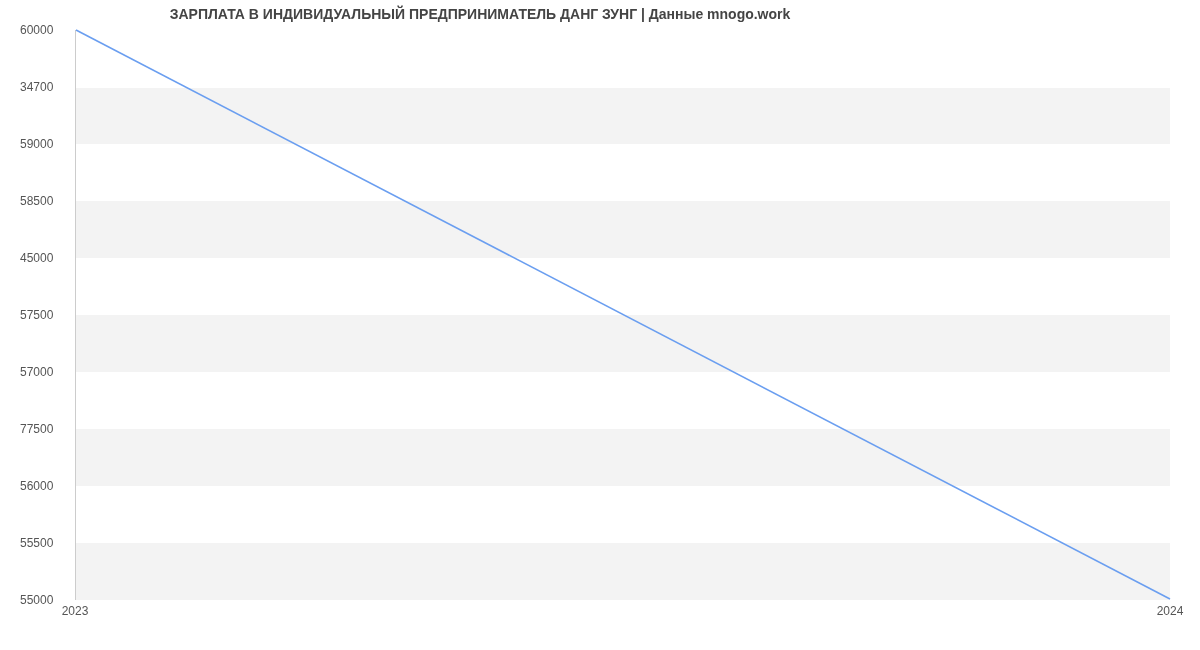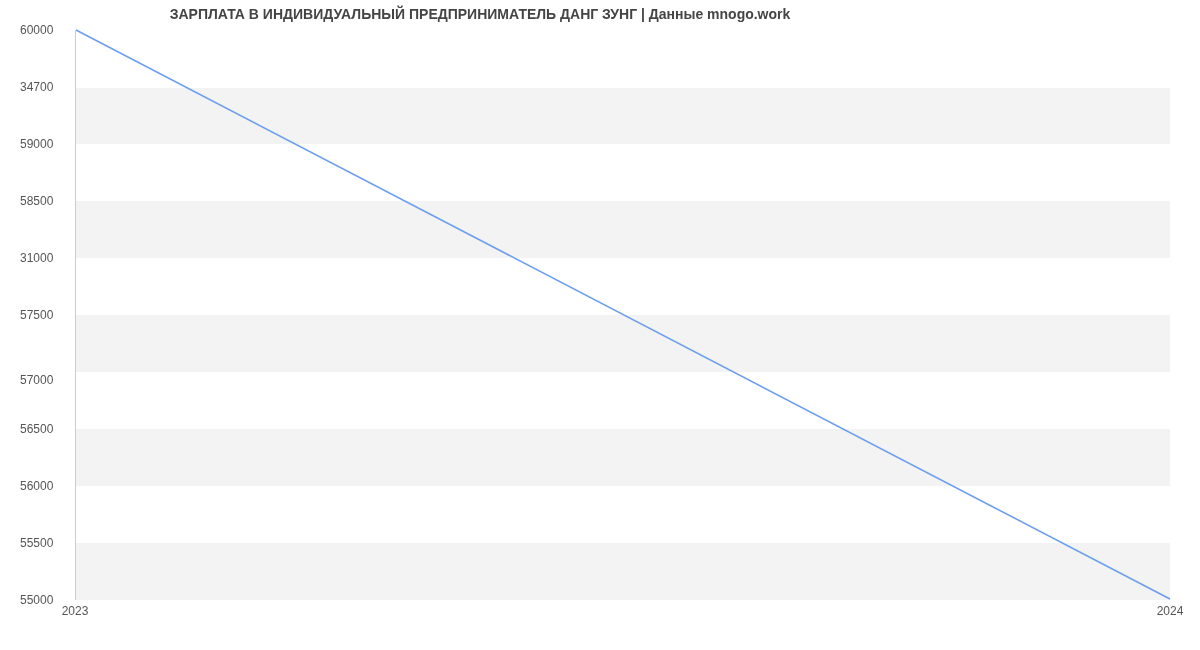--- a/index.html
+++ b/index.html
@@ -97,23 +97,23 @@
       <div class="band" style="top: 285px; height: 57px;"></div>
       <div class="band" style="top: 399px; height: 57px;"></div>
       <div class="band" style="top: 513px; height: 57px;"></div>
     <svg class="line-svg" id="linesvg" preserveAspectRatio="none" viewBox="0 0 1095 570">
         <path d="M0,0 L1095,570" fill="none" stroke="#6a9ef0" stroke-width="1.6"></path>
       </svg>
   </div>
 <div class="y-tick" style="top: 600px;">55000</div>
     <div class="y-tick" style="top: 543px;">55500</div>
     <div class="y-tick" style="top: 486px;">56000</div>
-    <div class="y-tick" style="top: 429px;">56500</div>
-    <div class="y-tick" style="top: 372px; margin-top: 8px;">57000</div>
+    <div class="y-tick" style="top: 429px;">77500</div>
+    <div class="y-tick" style="top: 372px;">57000</div>
     <div class="y-tick" style="top: 315px;">57500</div>
-    <div class="y-tick" style="top: 258px;">31000</div>
+    <div class="y-tick" style="top: 258px;">45000</div>
     <div class="y-tick" style="top: 201px;">58500</div>
     <div class="y-tick" style="top: 144px;">59000</div>
     <div class="y-tick" style="top: 87px;">34700</div>
     <div class="y-tick" style="top: 30px;">60000</div>
     <div class="x-tick" style="left: 75px;">2023</div>
     <div class="x-tick" style="left: 1170px;">2024</div>
   </div>
 
 </body></html>

